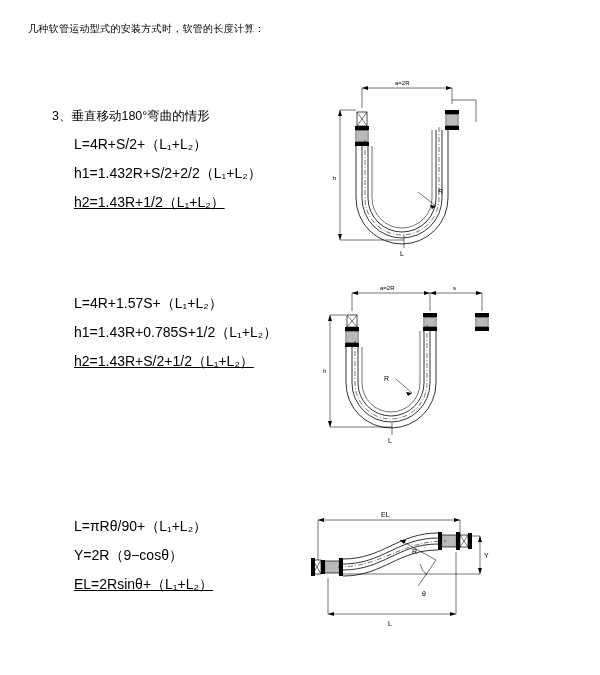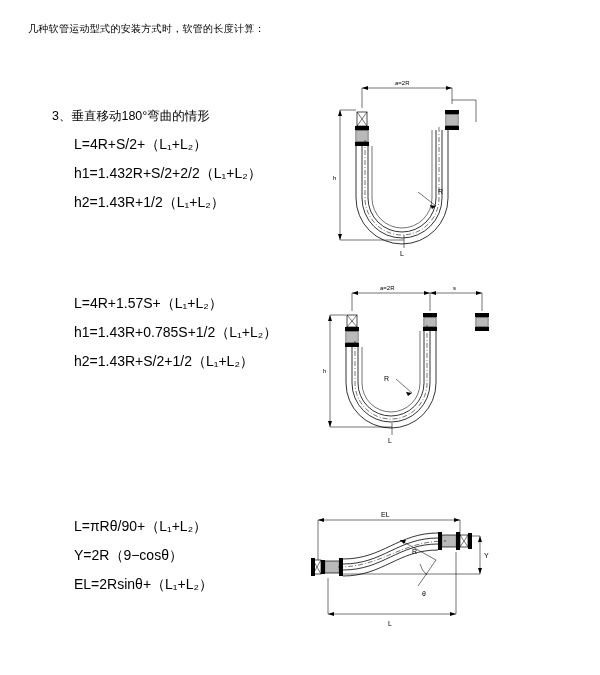--- a/index.html
+++ b/index.html
@@ -47,21 +47,21 @@
   .sec-heading {
     font-size: 12.5px;
     white-space: nowrap;
     margin: 0 0 11px 0;
   }
   .formula {
     font-size: 14px;
     white-space: nowrap;
     margin: 0 0 11px 22px;
   }
-  .formula:last-child { margin-bottom: 0; }
+  .formula:last-child { margin-bottom: 0; text-decoration: underline; }
 
   .fig {
     position: absolute;
   }
   .fig1 { left: 300px; top: -38px; }
   .fig2 { left: 300px; top: -20px; }
   .fig3 { left: 288px; top: -16px; }
 
   svg { display: block; }
   .ln { stroke: #000; stroke-width: 0.8; fill: none; }

